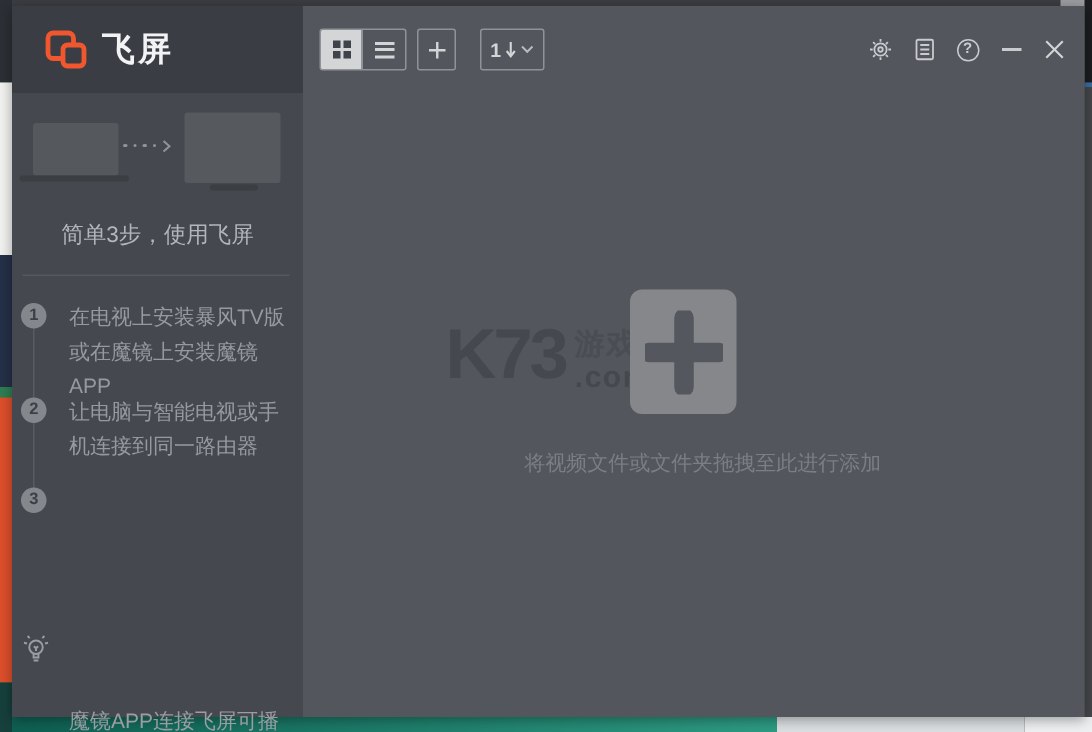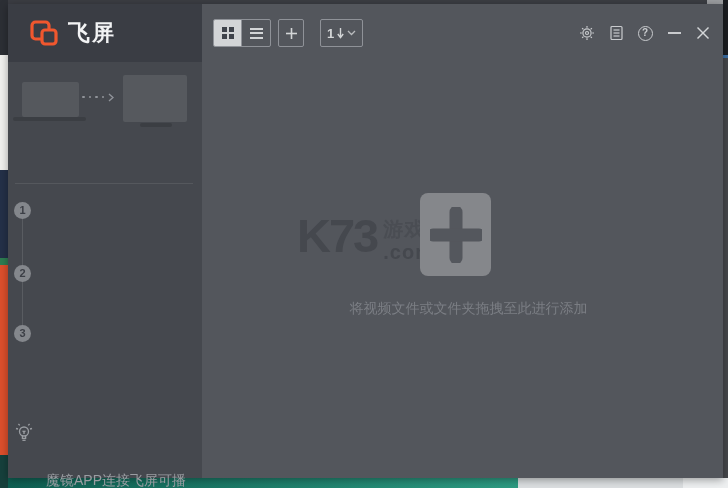--- a/index.html
+++ b/index.html
@@ -140,31 +140,34 @@
             <span class="dot"></span>
             <span class="dot"></span>
             <span class="dot"></span>
           <svg width="6" height="9" viewBox="0 0 6 9">
               <polyline points="1,1 5,4.5 1,8" fill="none" stroke="#90939a" stroke-width="1.4"></polyline>
             </svg>
         </div>
         <div class="tv-screen"></div>
         <div class="tv-stand"></div>
       </div>
+      <div class="side-caption">简单3步，使用飞屏</div>
       <div class="side-divider"></div>
 
       <div class="steps">
         <div class="step-line"></div>
 
         <div class="step step-1">
           <div class="step-badge">1</div>
+          <div class="step-text">在电视上安装暴风TV版或在魔镜上安装魔镜APP</div>
         </div>
 
         <div class="step step-2">
           <div class="step-badge">2</div>
+          <div class="step-text">让电脑与智能电视或手机连接到同一路由器</div>
         </div>
 
         <div class="step step-3">
           <div class="step-badge">3</div>
         </div>
 
         <div class="tip">
           <span class="tip-icon">
             <svg width="20" height="21" viewBox="0 0 20 21" fill="none" stroke="#9a9da2" stroke-width="1.3">
               <circle cx="10" cy="9.5" r="4.5"></circle>

